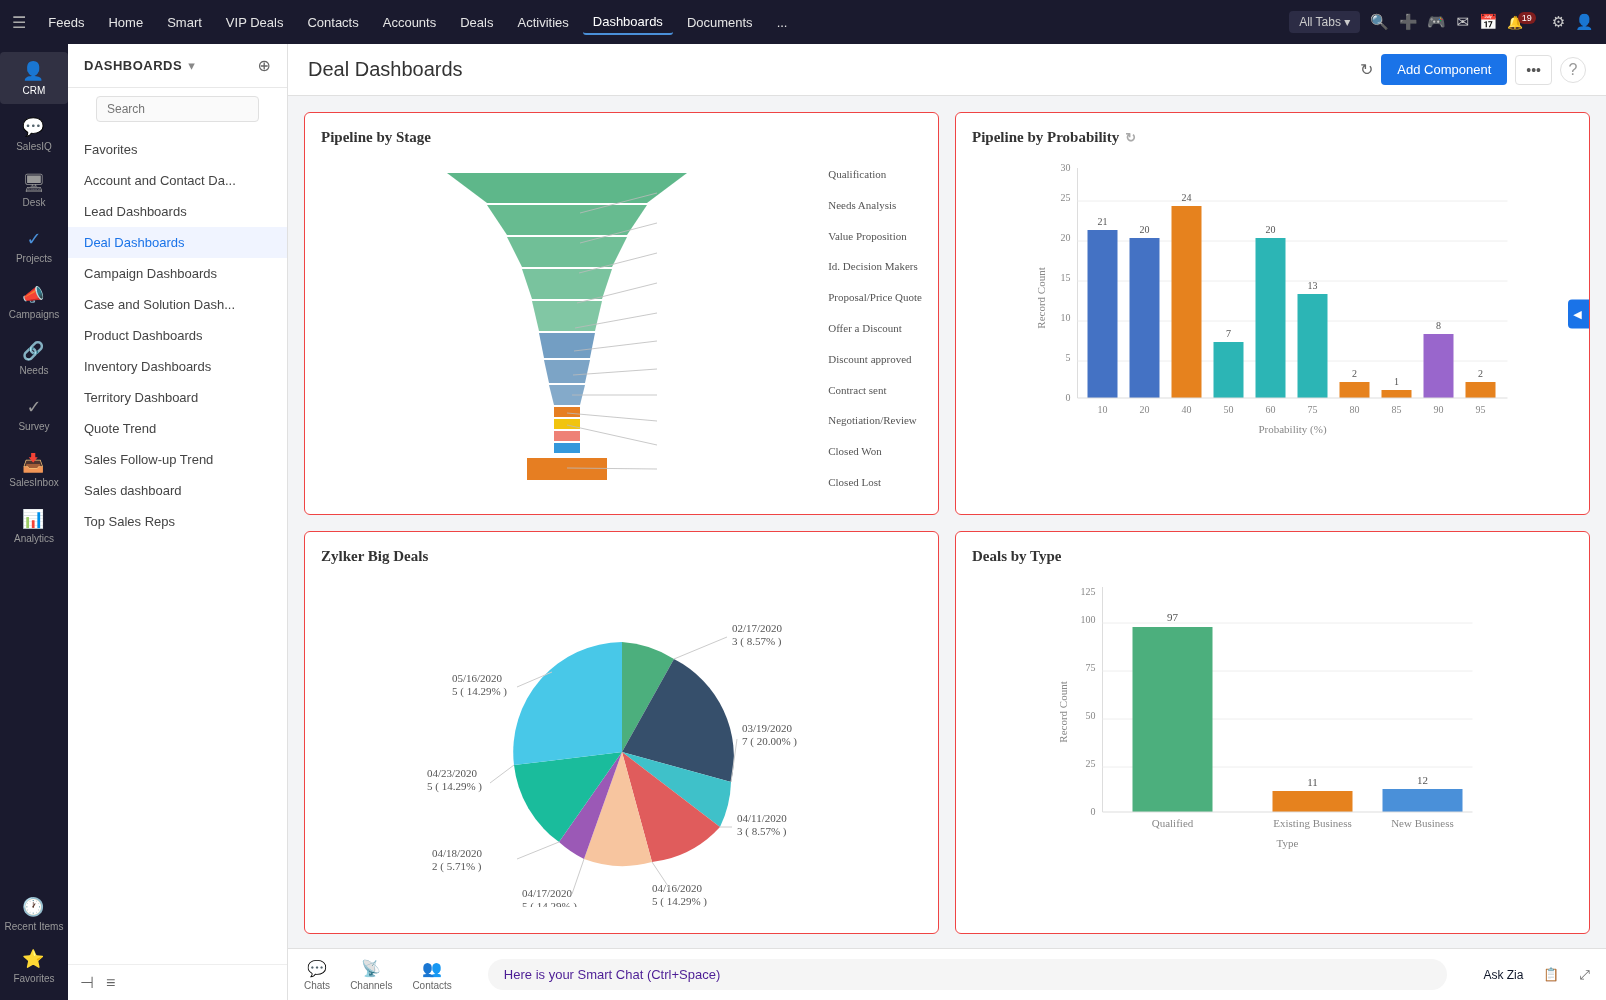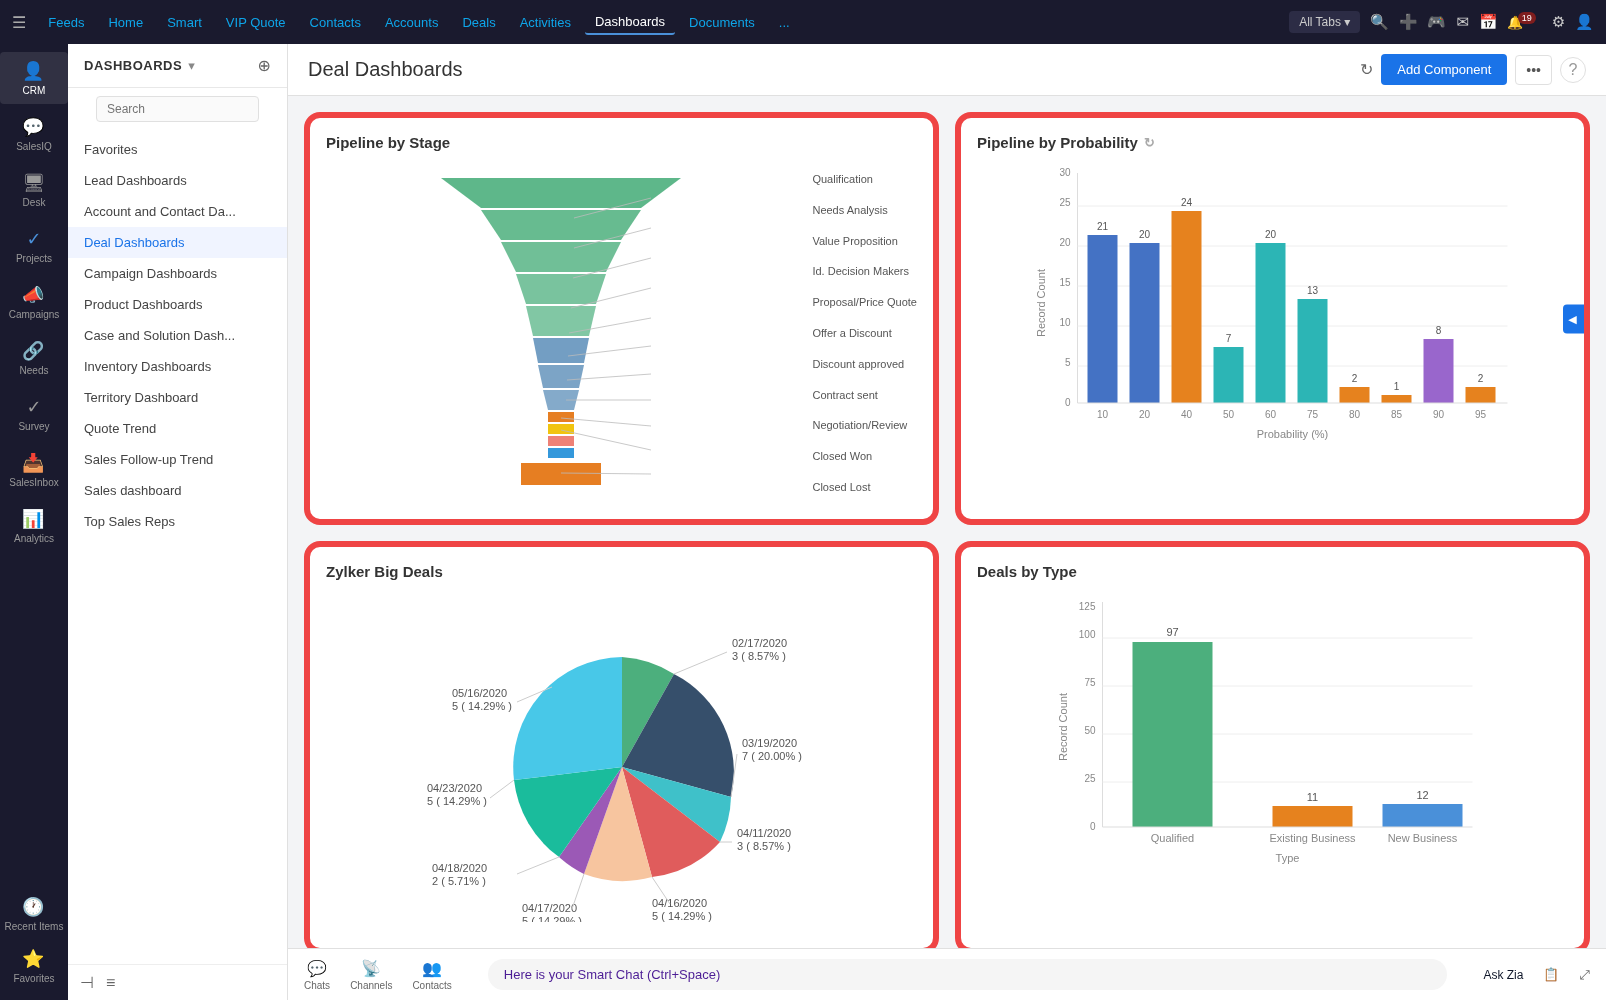--- a/index.html
+++ b/index.html
@@ -1,21 +1,21 @@
 <!DOCTYPE html>
 <html><head>
   <meta charset="utf-8">
   <style>
     * { box-sizing: border-box; margin: 0; padding: 0; }
     body { font-family: -apple-system, BlinkMacSystemFont, 'Segoe UI', sans-serif; font-size: 13px; background: #f3f4f6; display: flex; flex-direction: column; height: 1000px; overflow: hidden; }
 
     
     .top-nav { background: #1a1a2e; height: 44px; display: flex; align-items: center; padding: 0 12px; gap: 4px; flex-shrink: 0; }
     .top-nav-hamburger { color: #aaa; font-size: 16px; margin-right: 8px; cursor: pointer; }
-    .top-nav a { color: #0ea5e9; text-decoration: none; font-size: 13px; padding: 4px 10px; border-radius: 3px; }
+    .top-nav a { color: #e5e5e5; text-decoration: none; font-size: 13px; padding: 4px 10px; border-radius: 3px; }
     .top-nav a.active { color: #fff; border-bottom: 2px solid #4a90d9; }
     .top-nav-right { margin-left: auto; display: flex; align-items: center; gap: 10px; color: #ccc; font-size: 13px; }
     .top-nav-right .icon-btn { cursor: pointer; color: #ccc; font-size: 15px; }
     .top-nav-right .badge { background: #7f1d1d; color: #fff; font-size: 9px; border-radius: 8px; padding: 1px 4px; position: relative; top: -6px; left: -6px; }
     .all-tabs-btn { background: #2c2c45; color: #ccc; border: none; border-radius: 4px; padding: 4px 10px; cursor: pointer; font-size: 12px; }
 
     
     .main-layout { display: flex; flex: 1; overflow: hidden; }
 
     
@@ -45,21 +45,21 @@
     .content-title { font-size: 20px; font-weight: 500; color: #333; flex: 1; }
     .content-header-actions { display: flex; align-items: center; gap: 8px; }
     .refresh-btn { color: #666; font-size: 16px; cursor: pointer; }
     .add-component-btn { background: #1a73e8; color: #fff; border: none; border-radius: 4px; padding: 8px 16px; font-size: 13px; font-weight: 500; cursor: pointer; }
     .more-btn { border: 1px solid #e0e0e0; background: #fff; border-radius: 4px; padding: 6px 10px; cursor: pointer; color: #555; font-size: 14px; }
     .help-btn { color: #999; font-size: 16px; cursor: pointer; border: 1px solid #e0e0e0; border-radius: 50%; width: 26px; height: 26px; display: flex; align-items: center; justify-content: center; }
 
     
     .dashboard-grid { flex: 1; overflow-y: auto; padding: 16px; display: grid; grid-template-columns: 1fr 1fr; grid-template-rows: auto auto; gap: 16px; }
 
-    .chart-card { background: #fff; border-radius: 16px; border: 6px solid #ef4444; padding: 16px; }
+    .chart-card { background: #fff; border-radius: 6px; border: 1px solid #ef4444; padding: 16px; font-family: Liberation Serif, serif; }
     .chart-title { font-size: 15px; font-weight: 600; color: #333; margin-bottom: 12px; display: flex; align-items: center; gap: 6px; }
     .chart-refresh { color: #aaa; font-size: 13px; cursor: pointer; }
 
     
     .funnel-container { display: flex; gap: 16px; height: 340px; }
     .funnel-svg-area { flex: 1; display: flex; align-items: center; justify-content: center; }
     .funnel-labels { display: flex; flex-direction: column; justify-content: space-between; padding: 10px 0; font-size: 11px; color: #555; }
     .funnel-label { display: flex; align-items: center; gap: 4px; }
 
     
@@ -75,21 +75,21 @@
     .right-tab { position: absolute; right: 0; top: 50%; transform: translateY(-50%); background: #1a73e8; color: #fff; writing-mode: vertical-rl; padding: 8px 4px; font-size: 11px; border-radius: 4px 0 0 4px; cursor: pointer; }
   </style>
 </head>
 <body>
 
 <div class="top-nav">
   <span class="top-nav-hamburger">☰</span>
   <a>Feeds</a>
   <a>Home</a>
   <a>Smart</a>
-  <a>VIP Quote</a>
+  <a>VIP Deals</a>
   <a>Contacts</a>
   <a>Accounts</a>
   <a>Deals</a>
   <a>Activities</a>
   <a class="active">Dashboards</a>
   <a>Documents</a>
   <a>...</a>
   <div class="top-nav-right">
     <button class="all-tabs-btn">All Tabs ▾</button>
     <span class="icon-btn">🔍</span>
@@ -160,26 +160,26 @@
     <div class="nav-sidebar-header">
       <span class="nav-sidebar-header-title">DASHBOARDS</span>
       <span style="font-size:13px; color:#888; cursor:pointer;">▾</span>
       <span class="add-btn">⊕</span>
     </div>
     <div class="nav-search">
       <input type="text" placeholder="Search" style="">
     </div>
     <div class="nav-list">
       <div class="nav-item">Favorites</div>
+      <div class="nav-item">Account and Contact Da...</div>
       <div class="nav-item">Lead Dashboards</div>
-      <div class="nav-item">Account and Contact Da...</div>
       <div class="nav-item active">Deal Dashboards</div>
       <div class="nav-item">Campaign Dashboards</div>
+      <div class="nav-item">Case and Solution Dash...</div>
       <div class="nav-item">Product Dashboards</div>
-      <div class="nav-item">Case and Solution Dash...</div>
       <div class="nav-item">Inventory Dashboards</div>
       <div class="nav-item">Territory Dashboard</div>
       <div class="nav-item">Quote Trend</div>
       <div class="nav-item">Sales Follow-up Trend</div>
       <div class="nav-item">Sales dashboard</div>
       <div class="nav-item">Top Sales Reps</div>
     </div>
     <div style="display:flex; align-items:center; padding:8px 12px; border-top:1px solid #eee; gap:12px;">
       <span style="cursor:pointer; color:#666; font-size:16px;">⊣</span>
       <span style="cursor:pointer; color:#666; font-size:16px;">≡</span>

